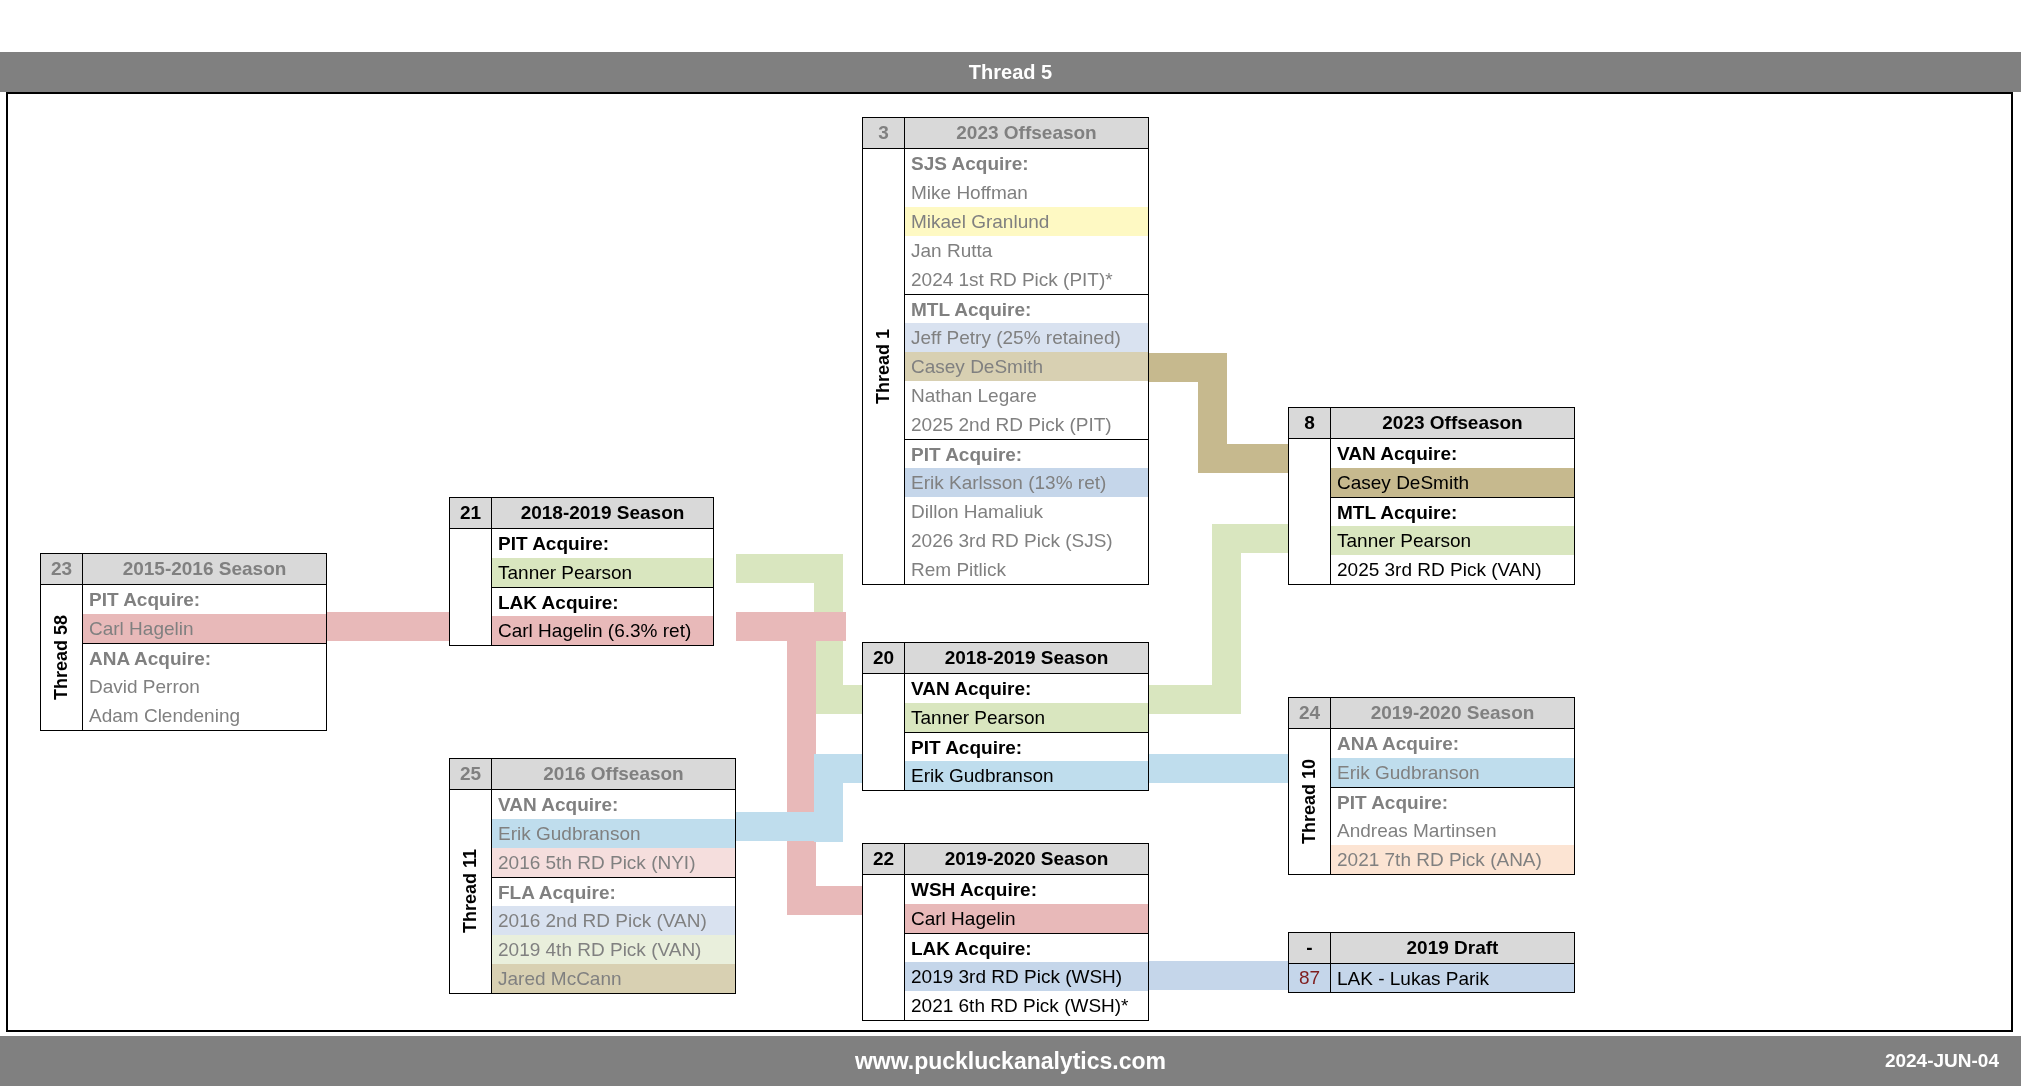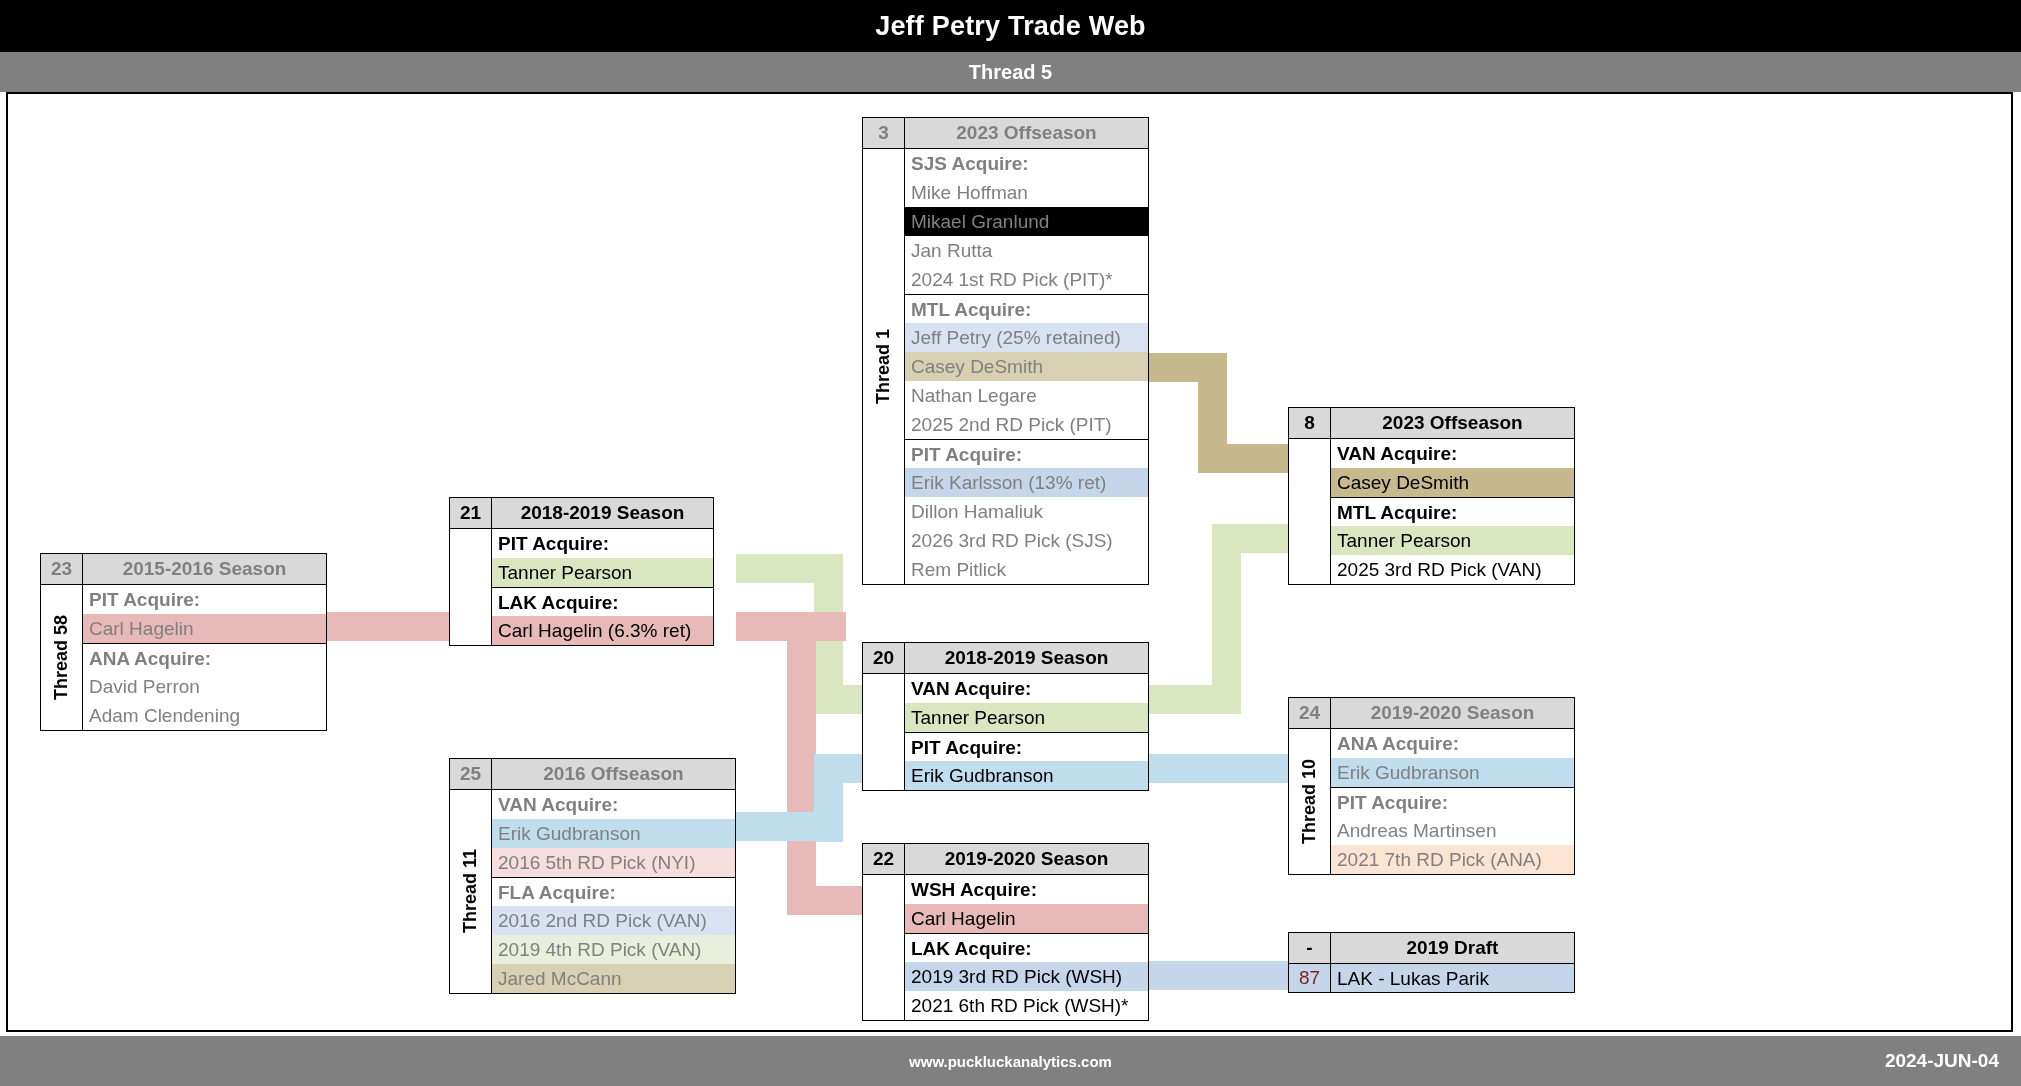--- a/index.html
+++ b/index.html
@@ -36,21 +36,21 @@
     box-sizing:border-box;
     background:#ffffff;
   }
   .footerbar{
     position:absolute;left:0;top:1036px;width:2021px;height:50px;
     background:#808080;color:#ffffff;
   }
   .footer-center{
     position:absolute;left:0;top:0;width:2021px;height:50px;
     display:flex;align-items:center;justify-content:center;
-    font-size:15px;font-weight:bold;
+    font-size:23px;font-weight:bold;
   }
   .footer-right{
     position:absolute;right:22px;top:0;height:50px;
     display:flex;align-items:center;
     font-size:19px;font-weight:bold;
   }
 
   
   .ribbon{position:absolute;z-index:1;}
 
@@ -127,23 +127,20 @@
   .card .draftrow .dtxt{
     flex:1 1 auto;line-height:29px;font-size:19px;color:#000;padding-left:6px;
     white-space:nowrap;
   }
 </style>
 </head>
 <body>
 
 <div id="stage">
 
-  <div class="titlebar">
-    <span>Jeff Petry Trade Web</span>
-  </div>
 
   <div class="threadbar">
     <span>Thread 5</span>
   </div>
 
   <div class="canvas-border"></div>
 
   <div id="ribbon-layer">
       <div class="ribbon" style="left: 1149px; top: 353px; width: 78px; height: 29px; background: rgb(198, 185, 142);"></div>
       <div class="ribbon" style="left: 1198px; top: 353px; width: 29px; height: 120px; background: rgb(198, 185, 142);"></div>
@@ -170,21 +167,21 @@
           <div class="idx">3</div>
           <div class="ttl">2023 Offseason</div>
         </div>
         <div class="body">
           <div class="spine">
             <span>Thread 1</span>
           </div>
           <div class="rows">
             <div class="row hd">SJS Acquire:</div>
             <div class="row" style="background: transparent;">Mike Hoffman</div>
-            <div class="row" style="background: #000000;">Mikael Granlund</div>
+            <div class="row" style="background: #fef9c3;">Mikael Granlund</div>
             <div class="row" style="background: transparent;">Jan Rutta</div>
             <div class="row" style="background: transparent;">2024 1st RD Pick (PIT)*</div>
             <div class="row hd sep">MTL Acquire:</div>
             <div class="row" style="background: rgb(217, 226, 240);">Jeff Petry (25% retained)</div>
             <div class="row" style="background: rgb(216, 208, 178);">Casey DeSmith</div>
             <div class="row" style="background: transparent;">Nathan Legare</div>
             <div class="row" style="background: transparent;">2025 2nd RD Pick (PIT)</div>
             <div class="row hd sep">PIT Acquire:</div>
             <div class="row" style="background: rgb(197, 214, 234);">Erik Karlsson (13% ret)</div>
             <div class="row" style="background: transparent;">Dillon Hamaliuk</div>

